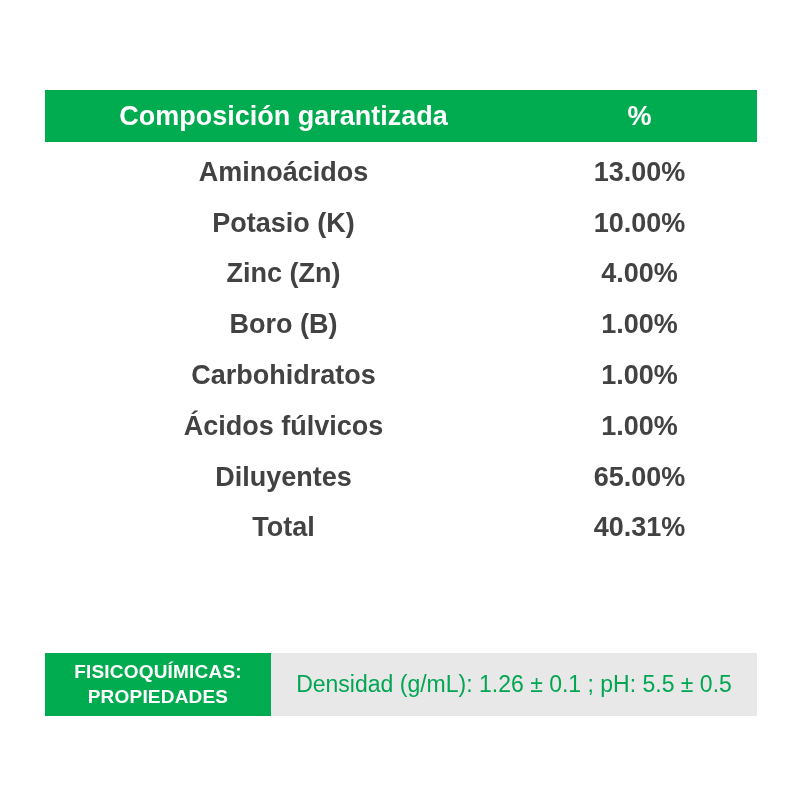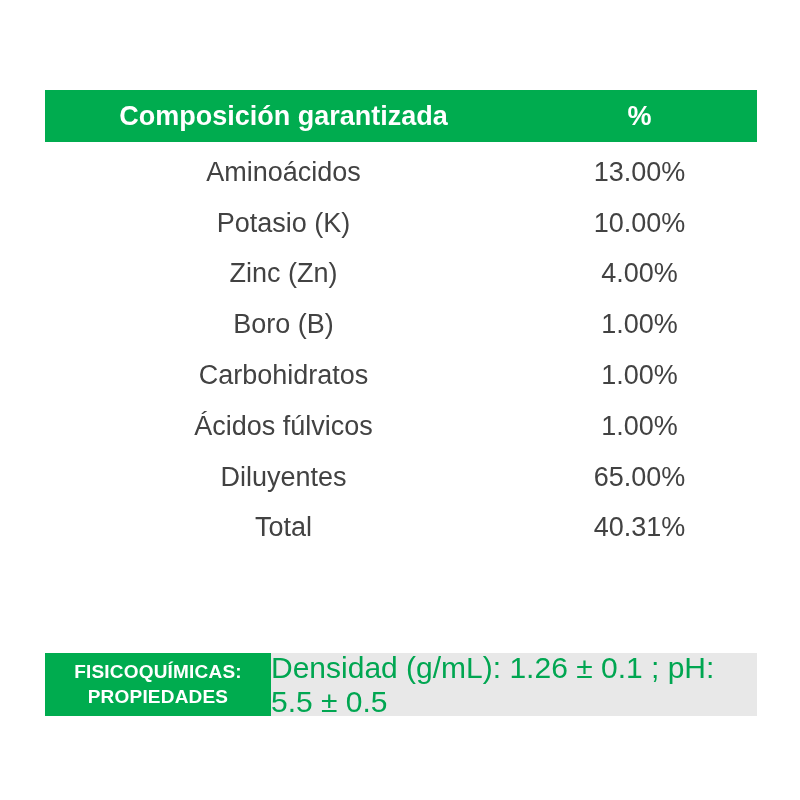--- a/index.html
+++ b/index.html
@@ -34,20 +34,21 @@
   }
   .c1 { width: 67%; text-align: center; }
   .c2 { width: 33%; text-align: center; }
   .comp-body { padding-top: 5px; }
   .trow {
     display: flex;
     align-items: center;
     height: 50.8px;
     font-size: 27px;
     color: #424242;
+    font-weight: bold;
   }
 
   
   .props-row {
     position: absolute;
     left: 45px;
     top: 653px;
     width: 712px;
     height: 63px;
     display: flex;
@@ -66,21 +67,21 @@
     letter-spacing: 0.2px;
     text-align: center;
   }
   .props-value {
     flex: 1;
     background: #E8E8E8;
     color: #00A651;
     display: flex;
     align-items: center;
     justify-content: center;
-    font-size: 30px;
+    font-size: 23px;
   }
 </style>
 </head>
 <body>
 
 <div class="label-sheet">
 
   <div class="comp-table">
     <div class="comp-header">
       <div class="c1">Composición garantizada</div>

